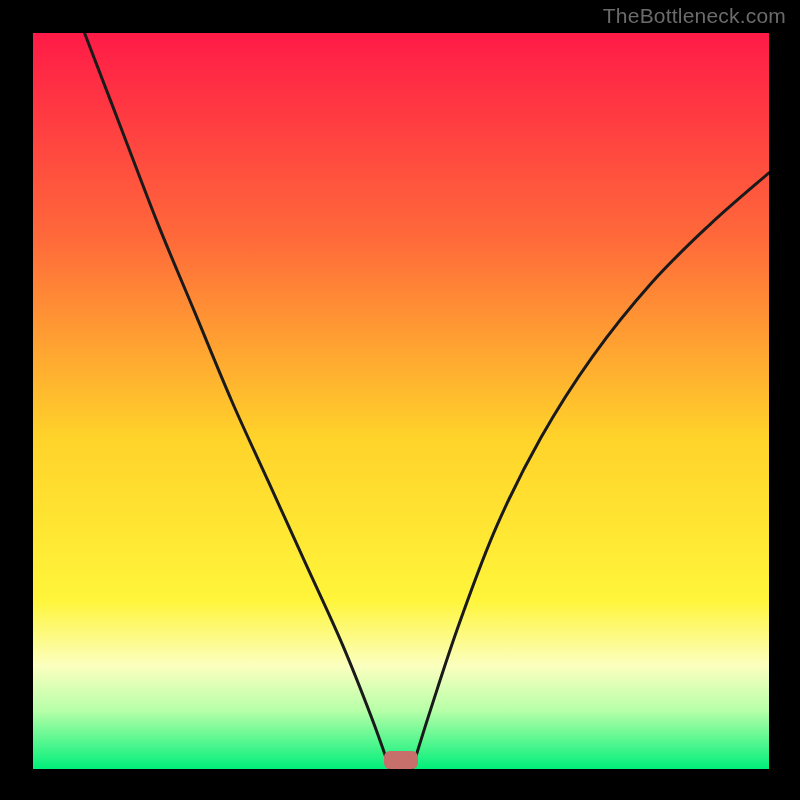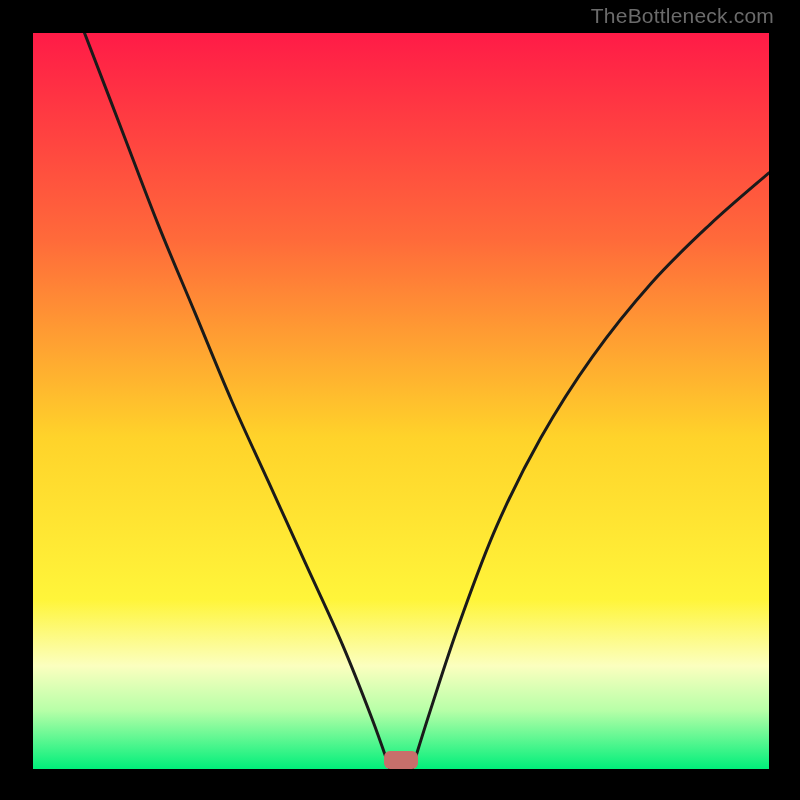--- a/index.html
+++ b/index.html
@@ -30,21 +30,21 @@
     height: 736px;
     pointer-events: none;
   }
   .marker {
     position: absolute;
     border-radius: 6px;
   }
   .watermark {
     position: absolute;
     top: 4px;
-    right: 26px;
+    right: 14px;
     color: #6b6b6b;
     font-size: 21px;
     font-weight: 500;
     letter-spacing: 0.2px;
   }
 </style>
 </head>
 <body>
 
 <div class="frame">

